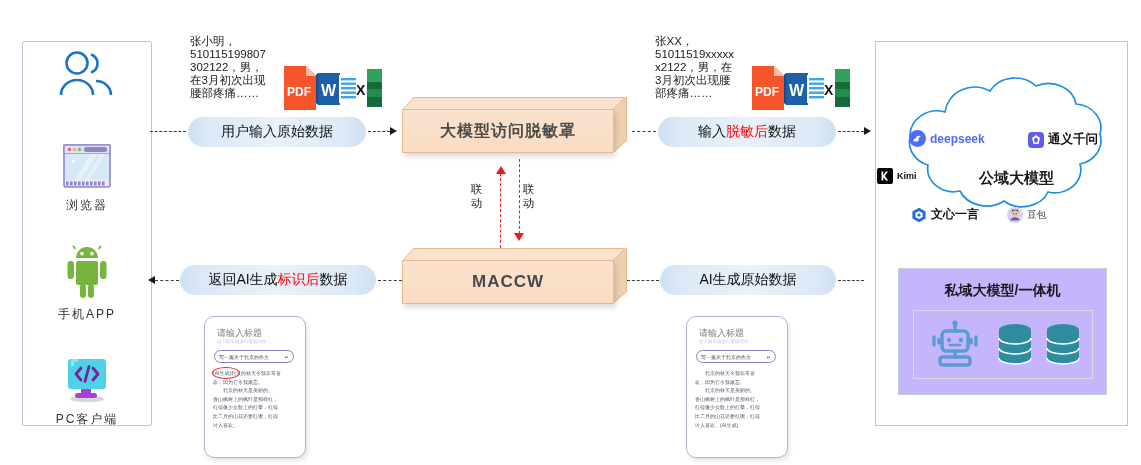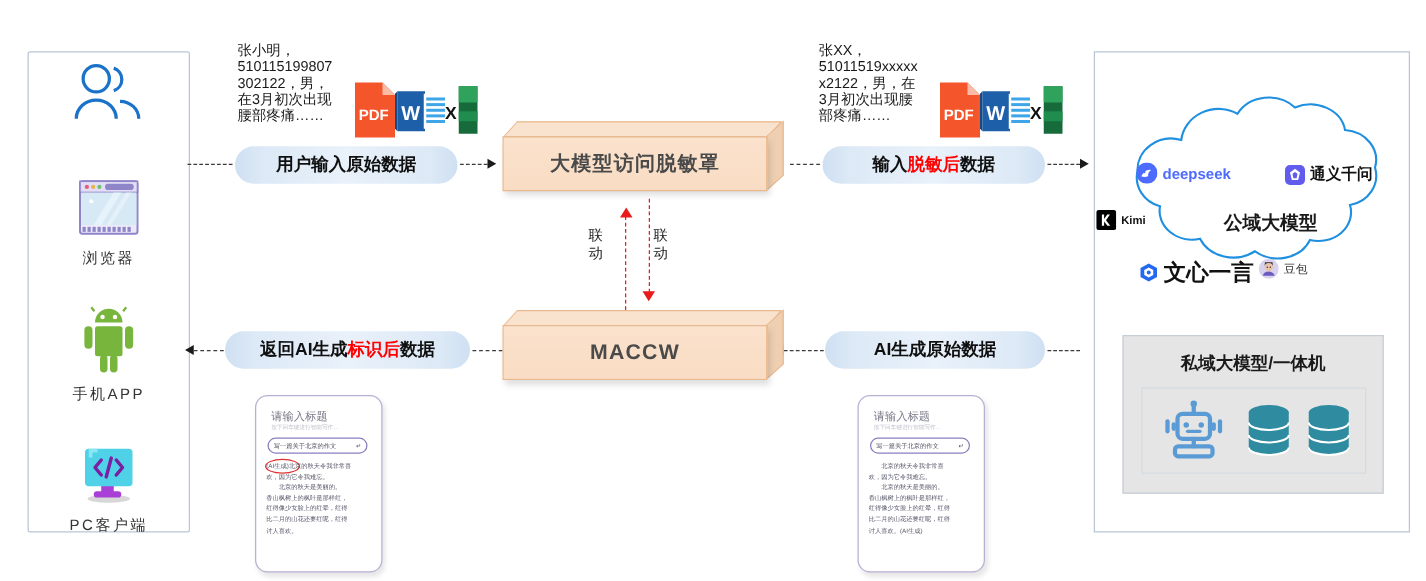--- a/index.html
+++ b/index.html
@@ -36,21 +36,21 @@
   #masked-data-text{left:655px;top:35px;}
   .doc-icons{position:absolute;}
   #raw-doc-icons{left:282px;top:64px;}
   #masked-doc-icons{left:750px;top:64px;}
 
   
   .pill{
     position:absolute;height:30px;border-radius:15px;
     background:linear-gradient(to right,#cfe0f2 0%,#dce9f6 12%,#e9f1fa 50%,#dce9f6 88%,#cfe0f2 100%);
     display:flex;align-items:center;justify-content:center;
-    font-size:14px;font-weight:bold;color:#101010;white-space:nowrap;
+    font-size:14px;font-weight:normal;color:#101010;white-space:nowrap;
   }
   .pill .hl{color:#ff0000;}
   #pill-user-input{left:188px;top:117px;width:178px;}
   #pill-masked-input{left:658px;top:117px;width:178px;}
   #pill-return-ai{left:180px;top:265px;width:196px;}
   #pill-ai-raw{left:660px;top:265px;width:176px;}
 
   
   .box3d{position:absolute;}
   .box3d .face{
@@ -99,21 +99,21 @@
   .llm{position:absolute;display:flex;align-items:center;gap:4px;}
   .llm .lt{font-size:11px;font-weight:bold;white-space:nowrap;}
   #llm-deepseek{left:38px;top:66px;}
   #llm-qianwen{left:157px;top:67px;}
   #llm-kimi{left:6px;top:104px;}
   #llm-wenxin{left:40px;top:142px;}
   #llm-doubao{left:136px;top:143px;text-align:center;}
 
   #private-box{
     position:absolute;left:22px;top:226px;width:207px;height:125px;
-    border:1px solid #c5cdd6;background:#e5e5e5;
+    border:1px solid #c5cdd6;background:#c4b5fd;
   }
   #private-title{
     position:absolute;left:0;right:0;top:13px;text-align:center;
     font-size:14px;font-weight:bold;color:#1a1a1a;
   }
   #private-inner{
     position:absolute;left:14px;top:41px;width:178px;height:67px;
     border:1px solid #d5dbe2;display:flex;align-items:center;
     justify-content:center;gap:14px;
   }
@@ -402,21 +402,21 @@
       </svg>
       <span class="lt" style="color:#111;font-size:9px;">Kimi</span>
     </div>
 
     <div class="llm" id="llm-wenxin">
       <svg width="16" height="16" viewBox="0 0 16 16">
         <path d="M8 0.8 L14.6 4.4 v7.2 L8 15.2 L1.4 11.6 V4.4 Z" fill="#2468f2"></path>
         <path d="M8 4 L11.6 6 v4 L8 12 L4.4 10 V6 Z" fill="#ffffff"></path>
         <circle cx="8" cy="8" r="1.6" fill="#2468f2"></circle>
       </svg>
-      <span class="lt" style="color:#111;font-size:18px;">文心一言</span>
+      <span class="lt" style="color:#111;font-size:12px;">文心一言</span>
     </div>
 
     <div class="llm" id="llm-doubao">
       <svg width="16" height="16" viewBox="0 0 16 16">
         <circle cx="8" cy="8" r="8" fill="#d8d2ee"></circle>
         <path d="M3.2 13.6 a5 4.6 0 0 1 9.6 0 Z" fill="#6a5bbf"></path>
         <circle cx="8" cy="6.6" r="3.3" fill="#e8c3a8"></circle>
         <path d="M4.6 5.8 a3.5 3.2 0 0 1 6.8 0 l-0.4 -3 h-6 Z" fill="#3a2f2a"></path>
         <circle cx="6.8" cy="6.8" r="0.55" fill="#2b2b2b"></circle>
         <circle cx="9.2" cy="6.8" r="0.55" fill="#2b2b2b"></circle>

